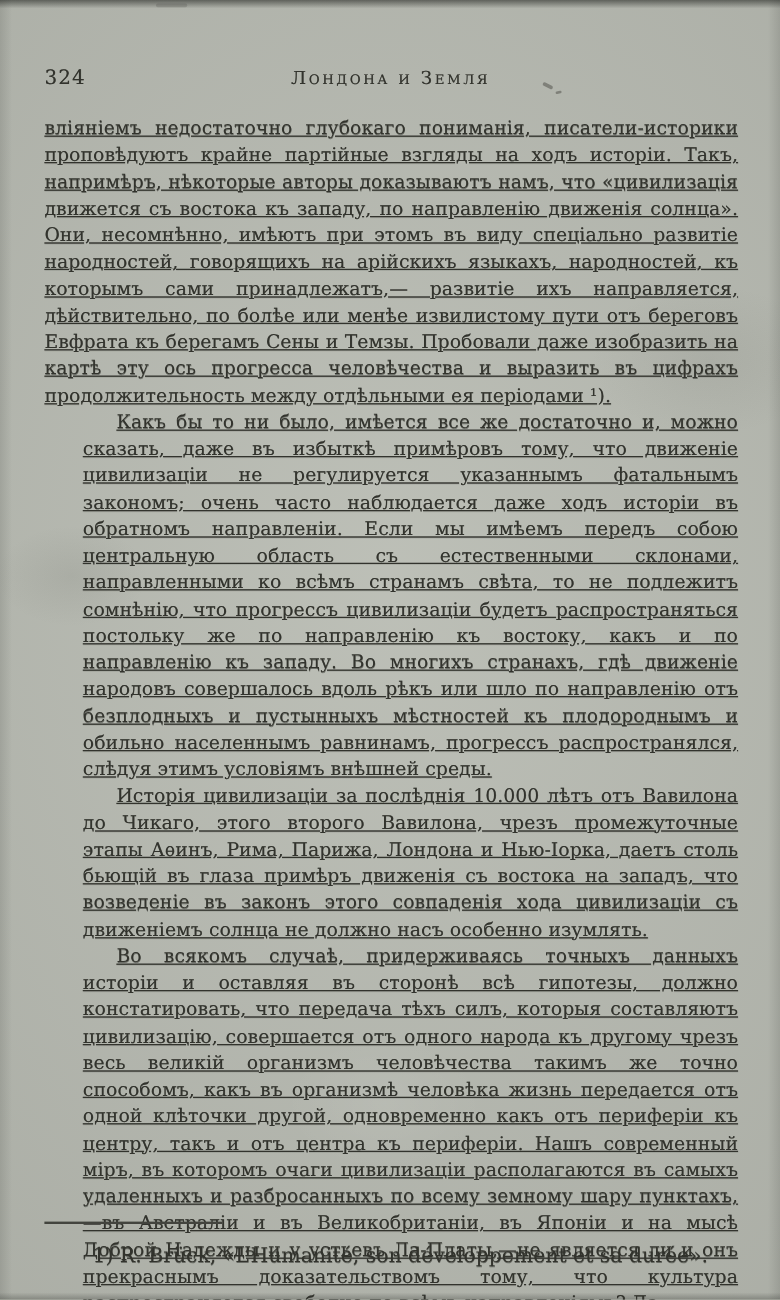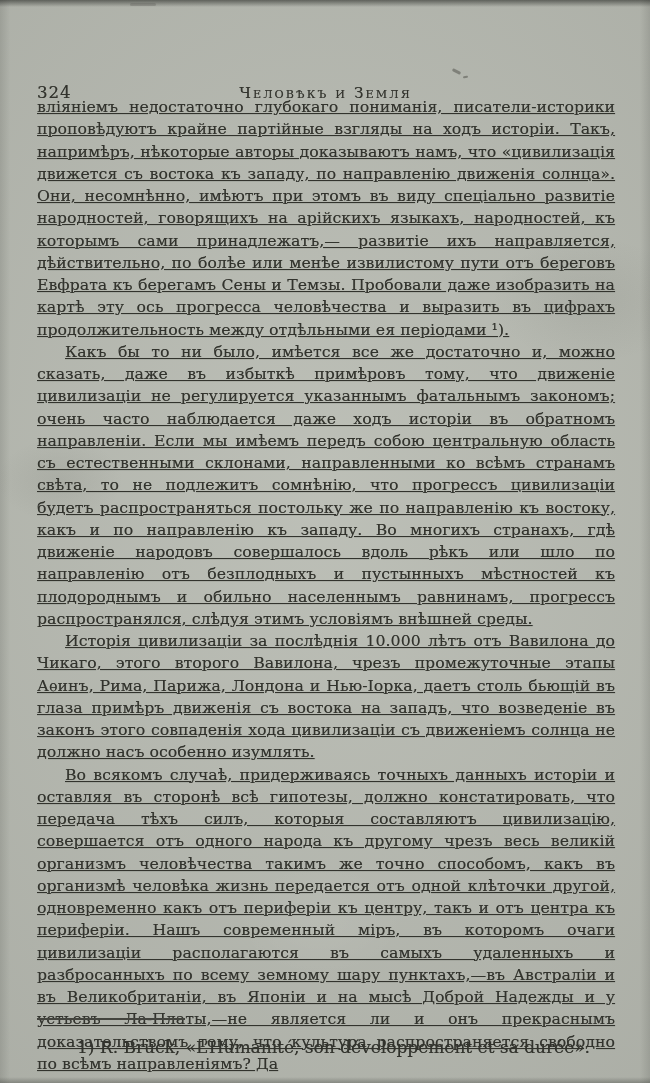--- a/index.html
+++ b/index.html
@@ -29,21 +29,20 @@
       radial-gradient(120px 80px at 320px 920px, rgba(255,255,255,0.07), rgba(255,255,255,0) 70%),
       radial-gradient(120% 100% at 50% 45%, rgba(255,255,255,0.08), rgba(0,0,0,0.10)),
       #b7bab1;
   }
   .page-header {
     position: absolute;
     top: 55px;
     left: 37px;
     right: 36px;
     height: 20px;
-    margin-top: 28px;
   }
   .page-number {
     position: absolute;
     left: 0;
     top: 0;
     font-size: 16.5px;
     letter-spacing: 1px;
     text-shadow: 0.2px 0.2px 0.5px rgba(50,51,45,0.6);
   }
   .running-title {
@@ -68,20 +67,21 @@
     margin: 0;
     text-align: justify;
     font-size: 15.6px;
     line-height: 22.25px;
     letter-spacing: 0.1px;
     hyphens: none;
     text-shadow: 0.2px 0.2px 0.45px rgba(50,51,45,0.55);
   }
   .page-body p.indent {
     text-indent: 28px;
+    margin-left: 32px;
   }
   .footnote-rule {
     position: absolute;
     left: 37px;
     top: 1018px;
     width: 148px;
     height: 1.5px;
     background: #43443e;
   }
   .footnote {
@@ -108,21 +108,21 @@
 <body>
 
 <div class="scan">
 
   <div class="speck s1"></div>
   <div class="speck s2"></div>
   <div class="speck s3"></div>
 
   <header class="page-header">
     <span class="page-number">324</span>
-    <span class="running-title">Человѣкъ и Земля</span>
+    <span class="running-title">Лондона и Земля</span>
   </header>
 
   <main class="page-body">
     <p>вліяніемъ недостаточно глубокаго пониманія, писатели-историки проповѣдуютъ крайне партійные взгляды на ходъ исторіи. Такъ, напримѣръ, нѣкоторые авторы доказываютъ намъ, что «цивилизація движется съ востока къ западу, по направленію движенія солнца». Они, несомнѣнно, имѣютъ при этомъ въ виду спеціально развитіе народностей, говорящихъ на арійскихъ языкахъ, народностей, къ которымъ сами принадлежатъ,— развитіе ихъ направляется, дѣйствительно, по болѣе или менѣе извилистому пути отъ береговъ Евфрата къ берегамъ Сены и Темзы. Пробовали даже изобразить на картѣ эту ось прогресса человѣчества и выразить въ цифрахъ продолжительность между отдѣльными ея періодами ¹).</p>
     <p class="indent">Какъ бы то ни было, имѣется все же достаточно и, можно сказать, даже въ избыткѣ примѣровъ тому, что движеніе цивилизаціи не регулируется указаннымъ фатальнымъ закономъ; очень часто наблюдается даже ходъ исторіи въ обратномъ направленіи. Если мы имѣемъ передъ собою центральную область съ естественными склонами, направленными ко всѣмъ странамъ свѣта, то не подлежитъ сомнѣнію, что прогрессъ цивилизаціи будетъ распространяться постольку же по направленію къ востоку, какъ и по направленію къ западу. Во многихъ странахъ, гдѣ движеніе народовъ совершалось вдоль рѣкъ или шло по направленію отъ безплодныхъ и пустынныхъ мѣстностей къ плодороднымъ и обильно населеннымъ равнинамъ, прогрессъ распространялся, слѣдуя этимъ условіямъ внѣшней среды.</p>
     <p class="indent">Исторія цивилизаціи за послѣднія 10.000 лѣтъ отъ Вавилона до Чикаго, этого второго Вавилона, чрезъ промежуточные этапы Аѳинъ, Рима, Парижа, Лондона и Нью-Іорка, даетъ столь бьющій въ глаза примѣръ движенія съ востока на западъ, что возведеніе въ законъ этого совпаденія хода цивилизаціи съ движеніемъ солнца не должно насъ особенно изумлять.</p>
     <p class="indent">Во всякомъ случаѣ, придерживаясь точныхъ данныхъ исторіи и оставляя въ сторонѣ всѣ гипотезы, должно констатировать, что передача тѣхъ силъ, которыя составляютъ цивилизацію, совершается отъ одного народа къ другому чрезъ весь великій организмъ человѣчества такимъ же точно способомъ, какъ въ организмѣ человѣка жизнь передается отъ одной клѣточки другой, одновременно какъ отъ периферіи къ центру, такъ и отъ центра къ периферіи. Нашъ современный міръ, въ которомъ очаги цивилизаціи располагаются въ самыхъ удаленныхъ и разбросанныхъ по всему земному шару пунктахъ,—въ Австраліи и въ Великобританіи, въ Японіи и на мысѣ Доброй Надежды и у устьевъ Ла-Платы,—не является ли и онъ прекраснымъ доказательствомъ тому, что культура распространяется свободно по всѣмъ направленіямъ? Да</p>
   </main>
 
   <div class="footnote-rule"></div>

